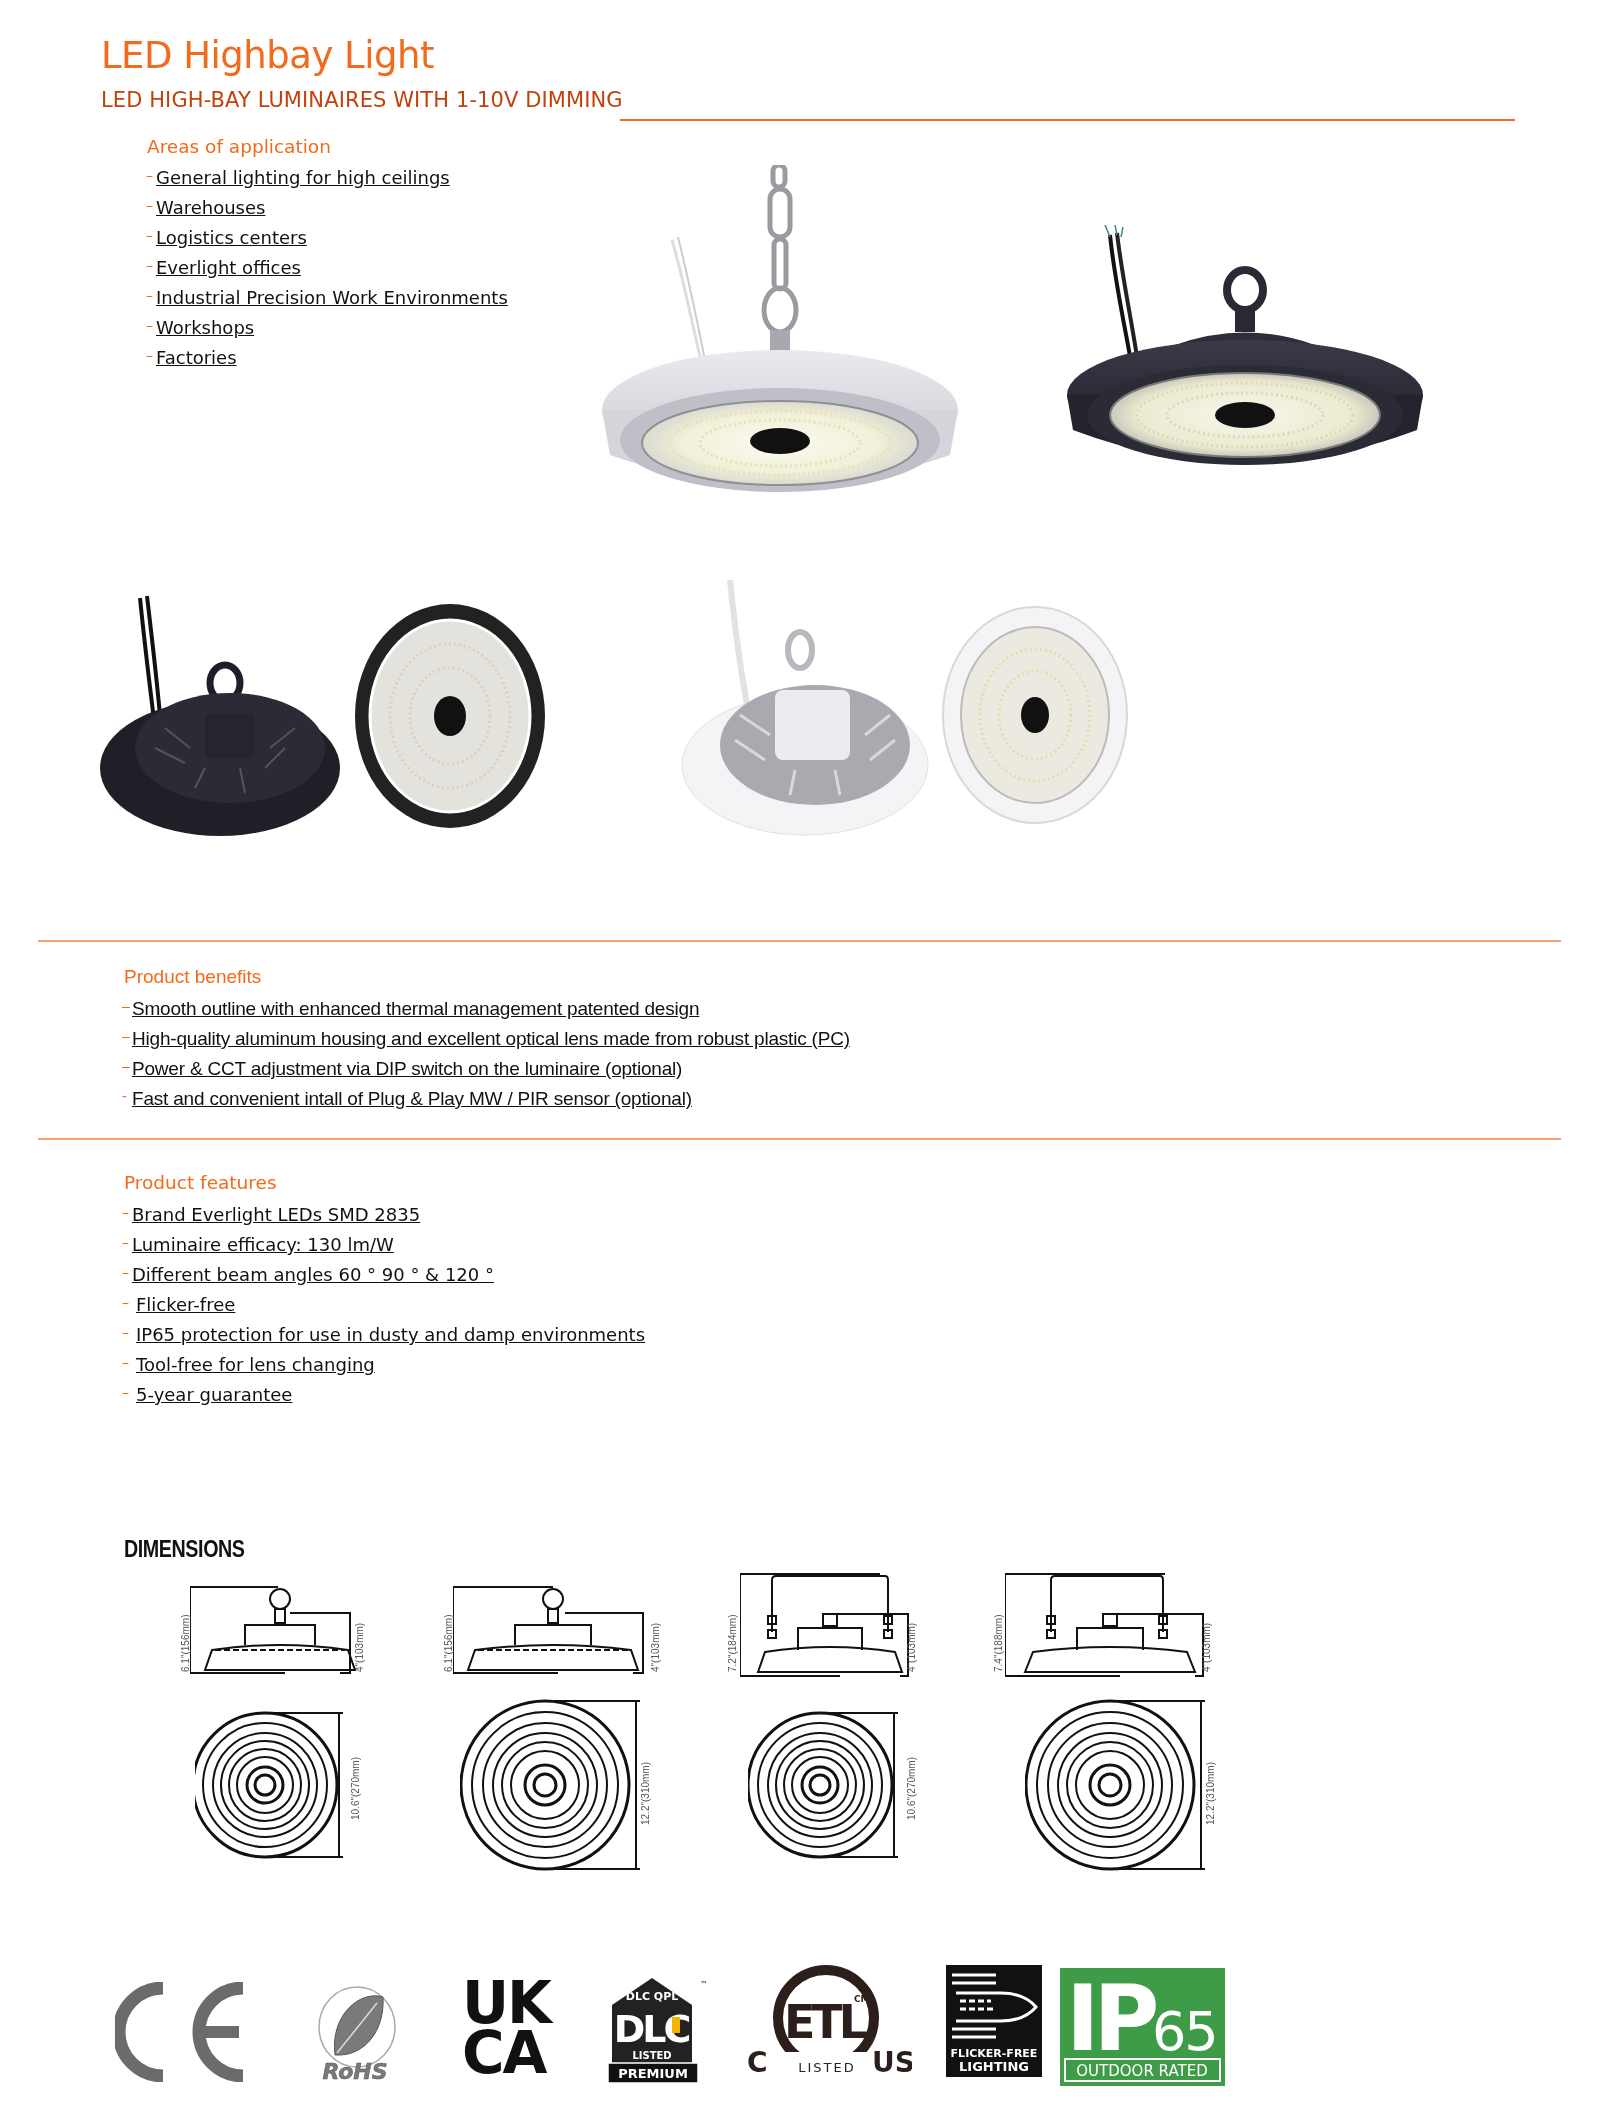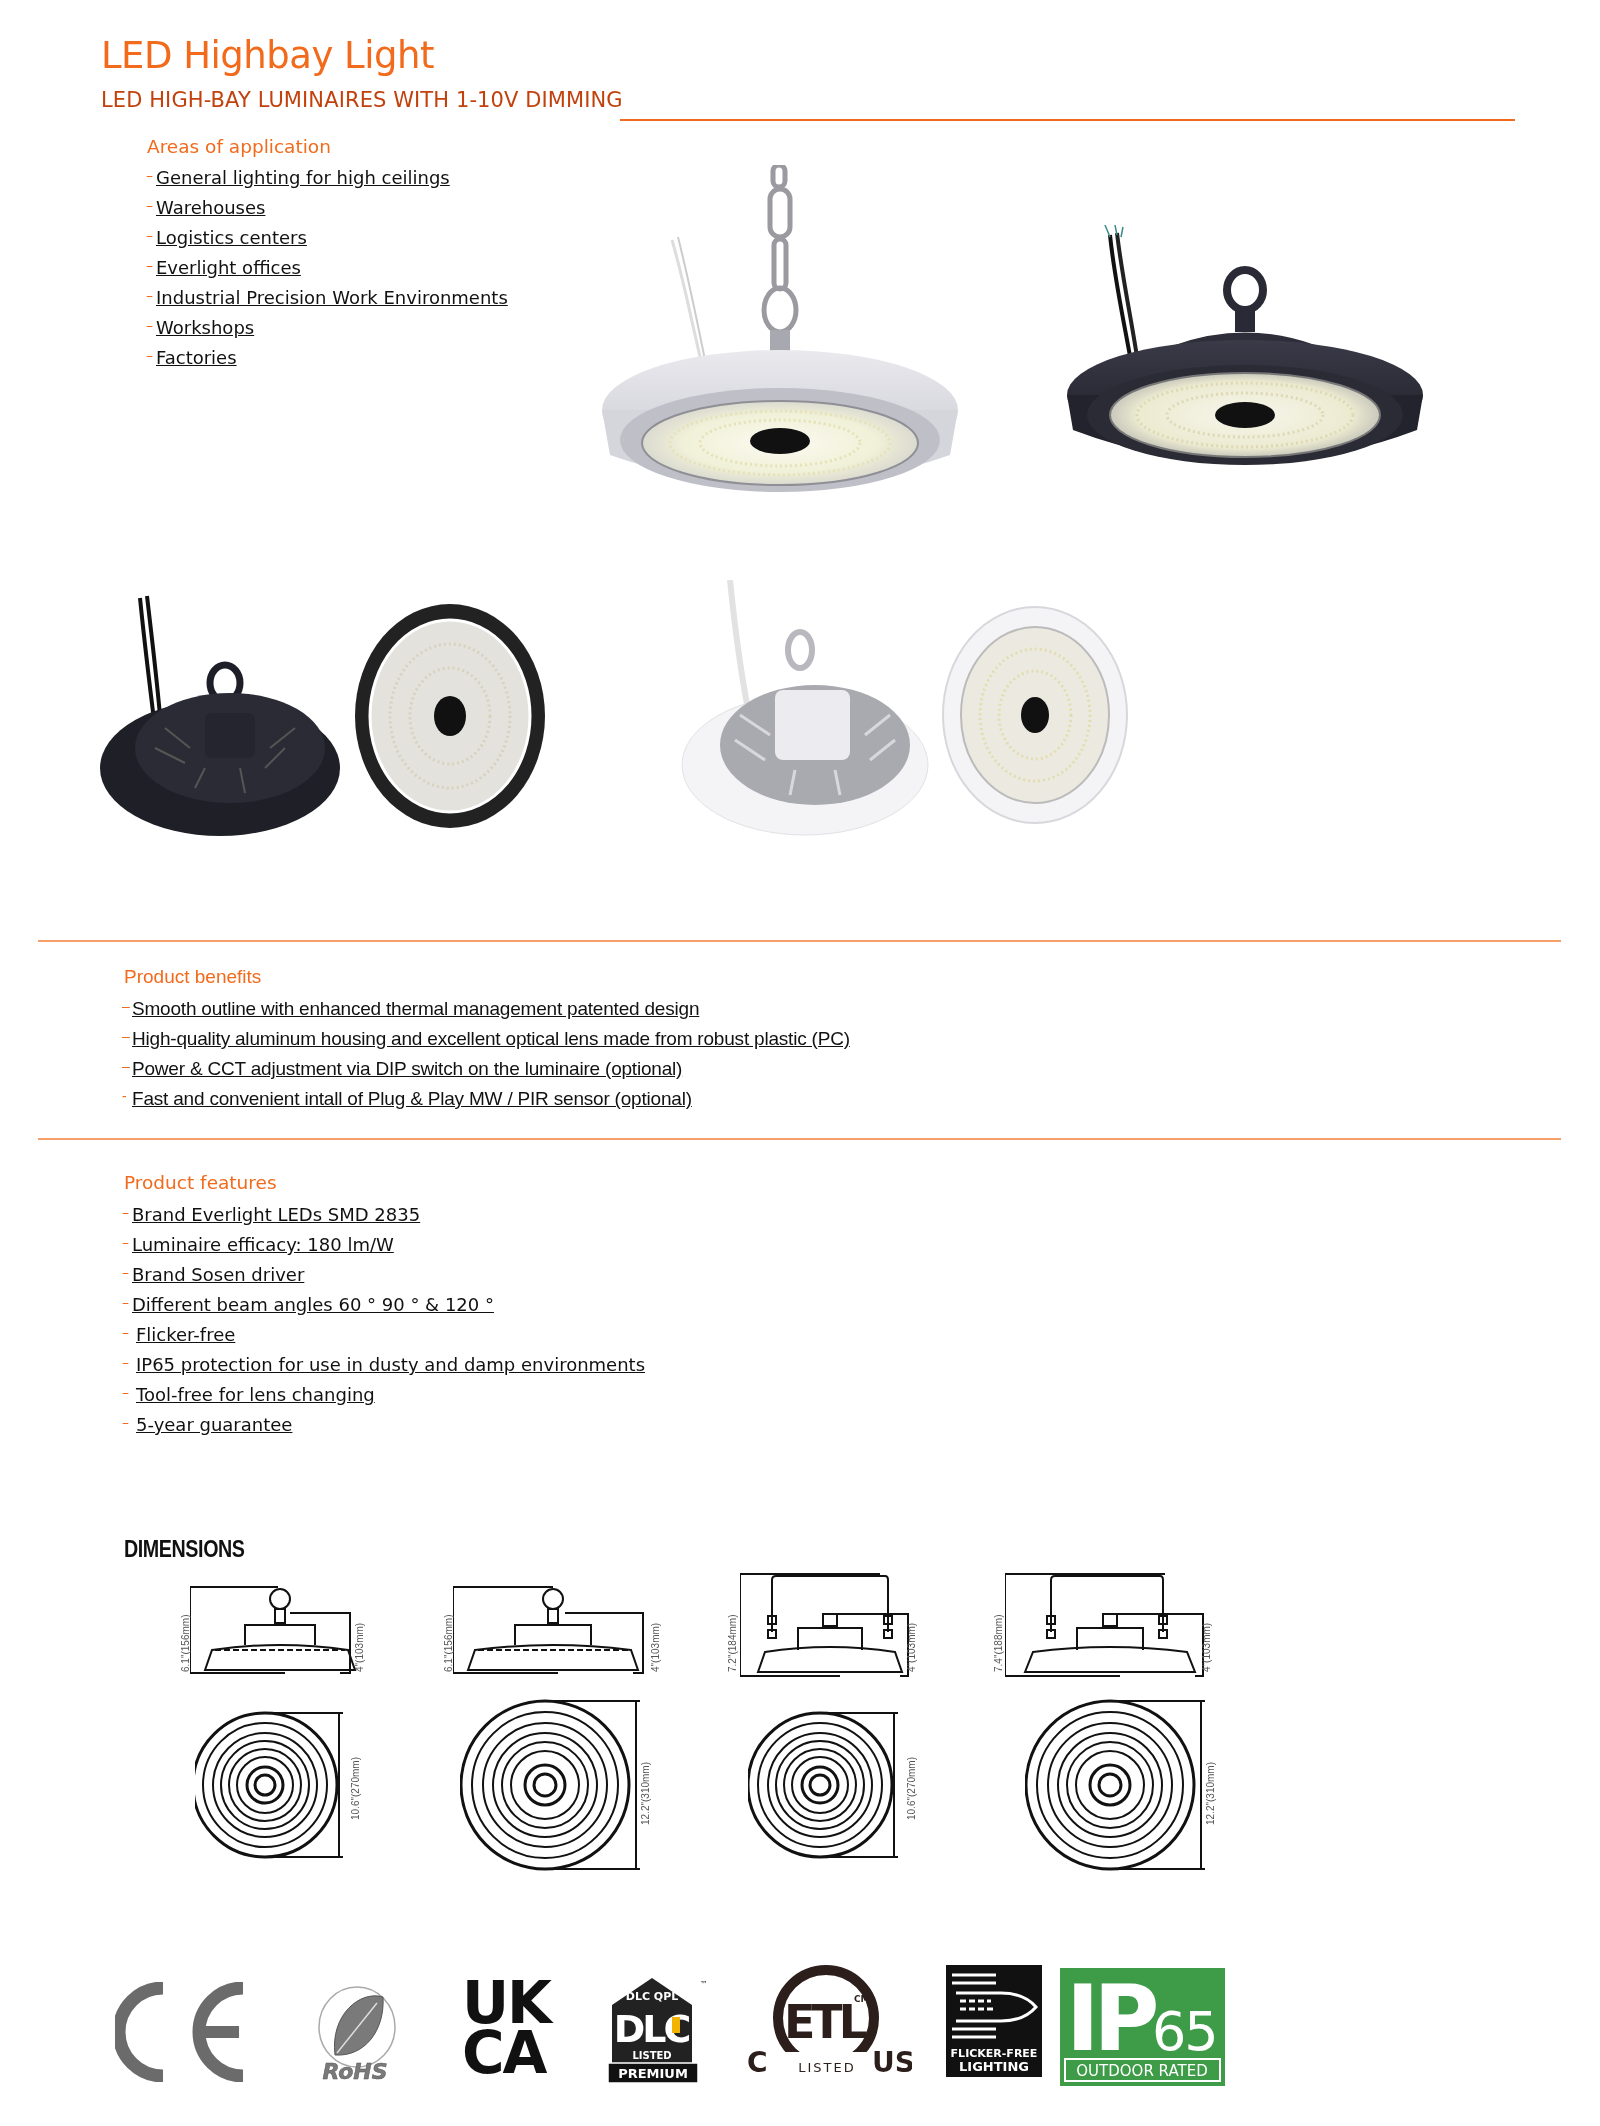--- a/index.html
+++ b/index.html
@@ -158,22 +158,21 @@
   <li><span class="dash-mark">–</span><span>High-quality aluminum housing and excellent optical lens made from robust plastic (PC)</span></li>
   <li><span class="dash-mark">–</span><span>Power &amp; CCT adjustment via DIP switch on the luminaire (optional)</span></li>
   <li><span class="dash-mark">-</span><span>Fast and convenient intall of Plug &amp; Play MW / PIR sensor (optional)</span></li>
 </ul>
 
 <div class="hline soft" style="left:38px; top:1138px; width:1523px;"></div>
 
 <div class="abs section-head" style="left:124px; top:1172px;">Product features</div>
 <ul class="abs dash" style="left:122px; top:1200px;">
   <li><span class="dash-mark">–</span><span>Brand Everlight LEDs SMD 2835</span></li>
-  <li><span class="dash-mark">–</span><span>Luminaire efficacy: 180 lm/W</span></li>
-  <li><span class="dash-mark">–</span><span>Brand Sosen driver</span></li>
+  <li><span class="dash-mark">–</span><span>Luminaire efficacy: 130 lm/W</span></li>
   <li><span class="dash-mark">–</span><span>Different beam angles 60 ° 90 ° &amp; 120 °</span></li>
   <li><span class="dash-mark" style="width:14px">–</span><span>Flicker-free</span></li>
   <li><span class="dash-mark" style="width:14px">–</span><span>IP65 protection for use in dusty and damp environments</span></li>
   <li><span class="dash-mark" style="width:14px">–</span><span>Tool-free for lens changing</span></li>
   <li><span class="dash-mark" style="width:14px">–</span><span>5-year guarantee</span></li>
 </ul>
 
 <div class="abs dim-title">DIMENSIONS</div>
 
 <div class="abs" style="left:190px; top:1585px; width:180px; height:95px;">

